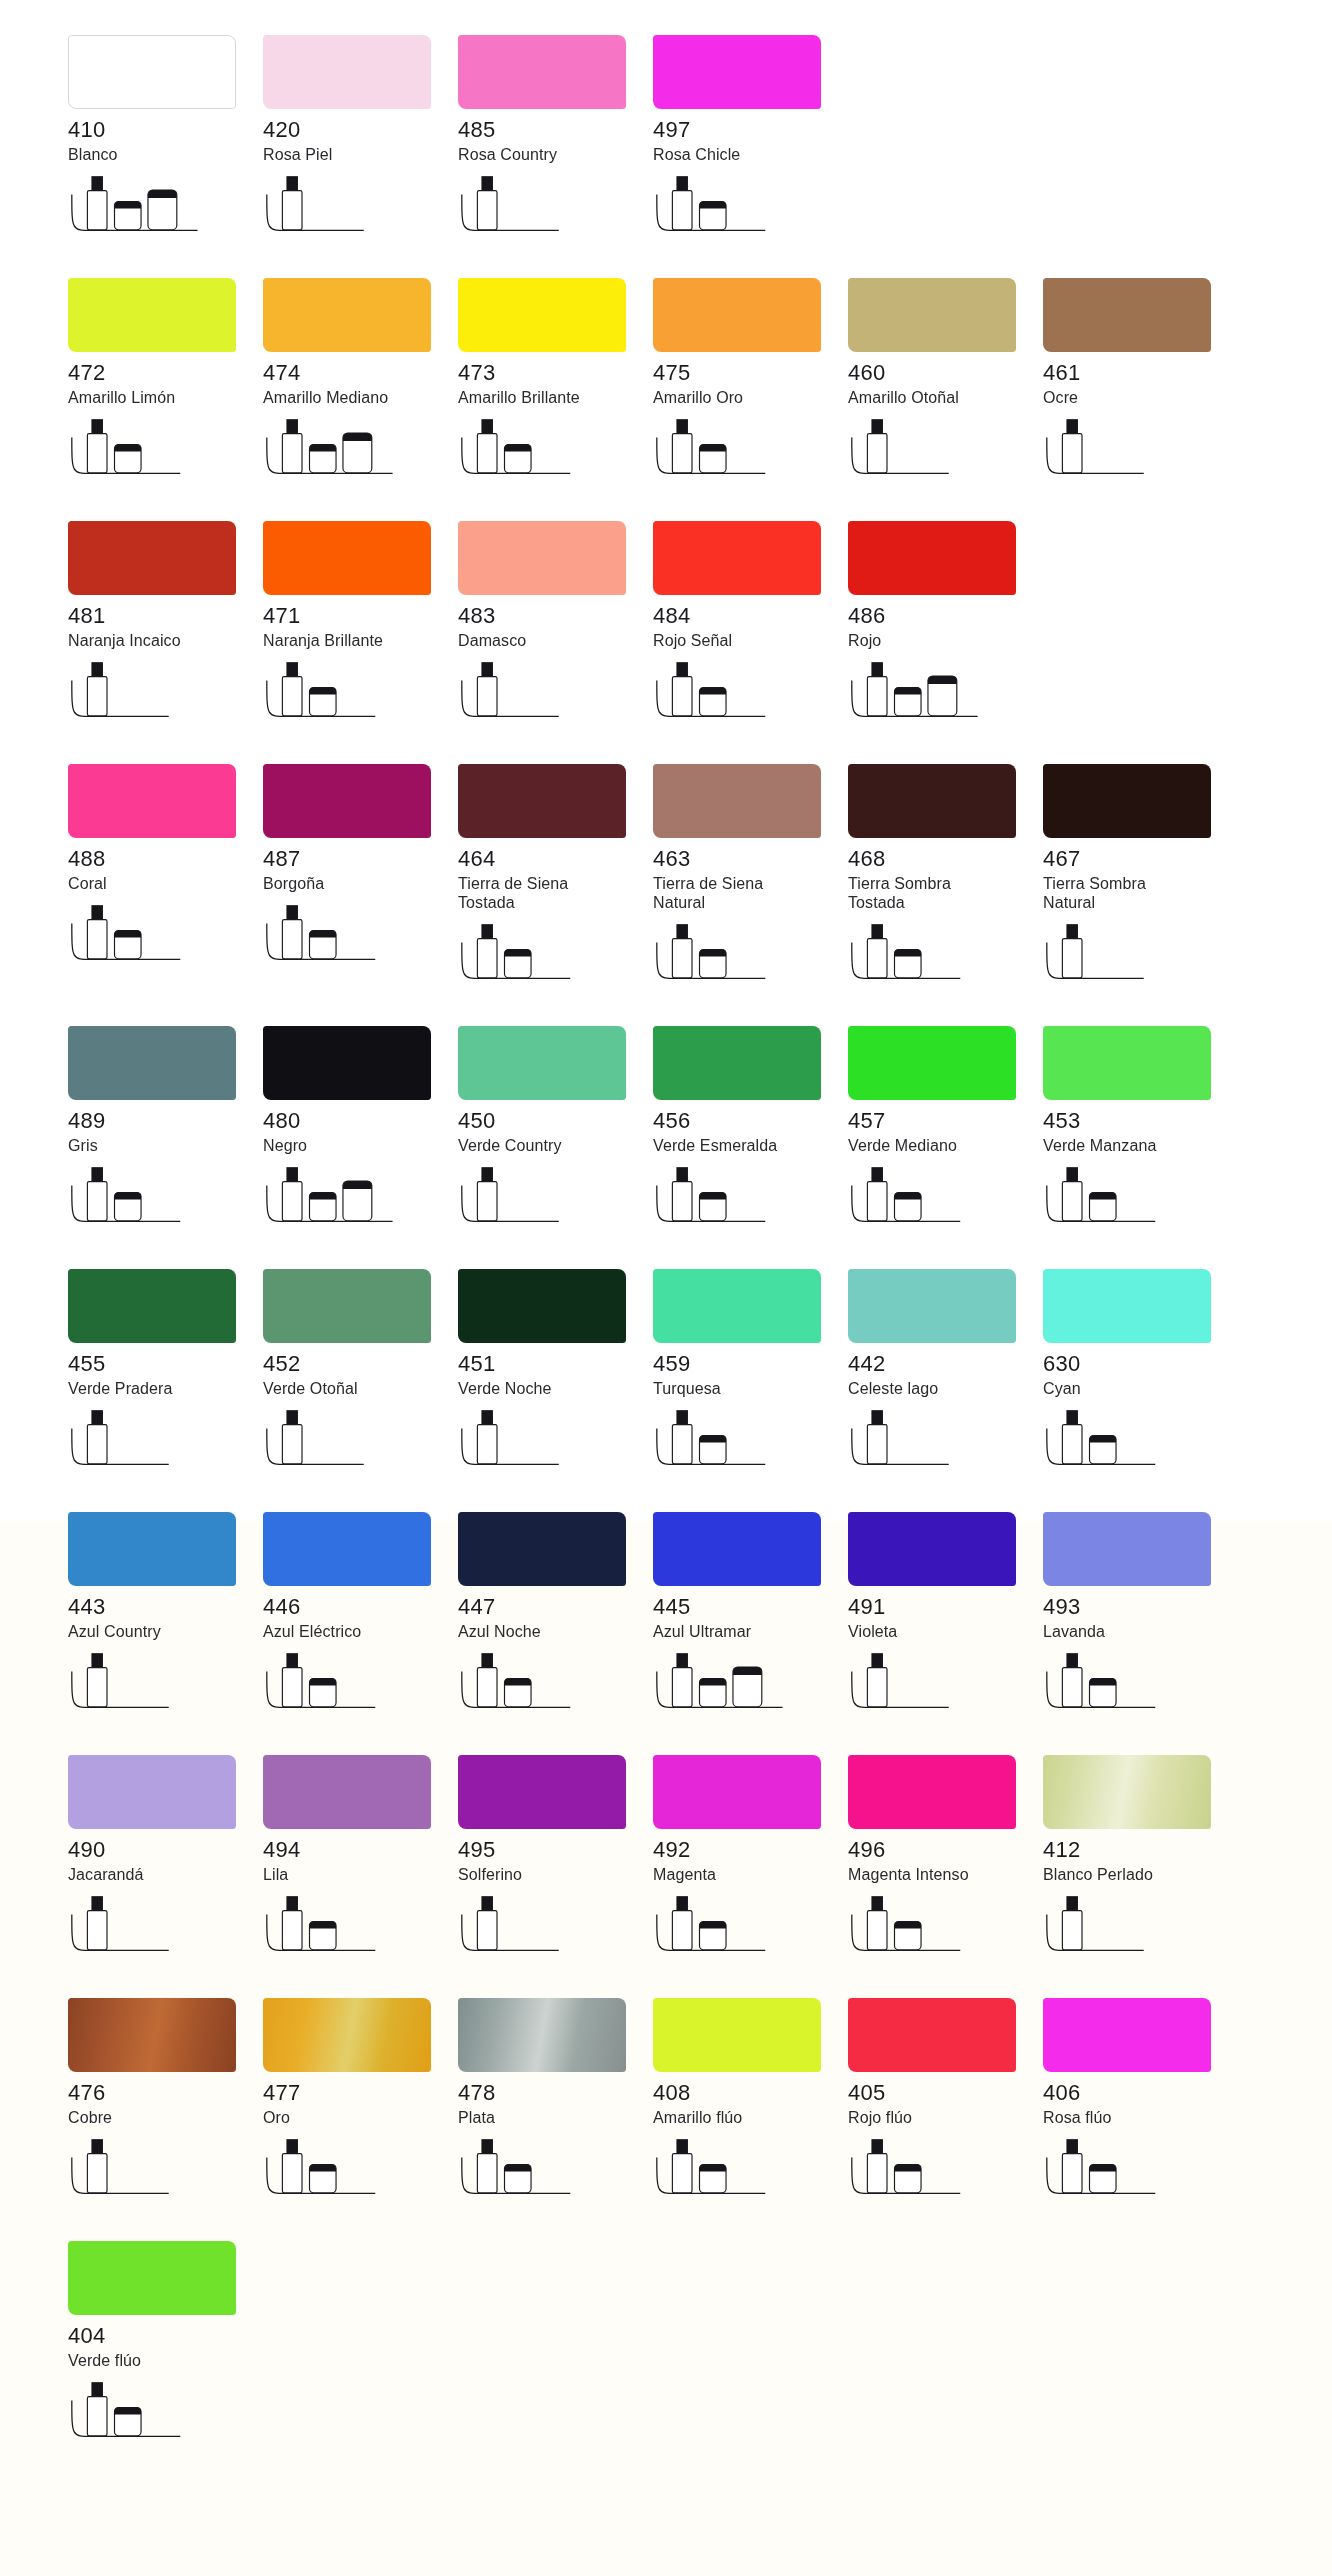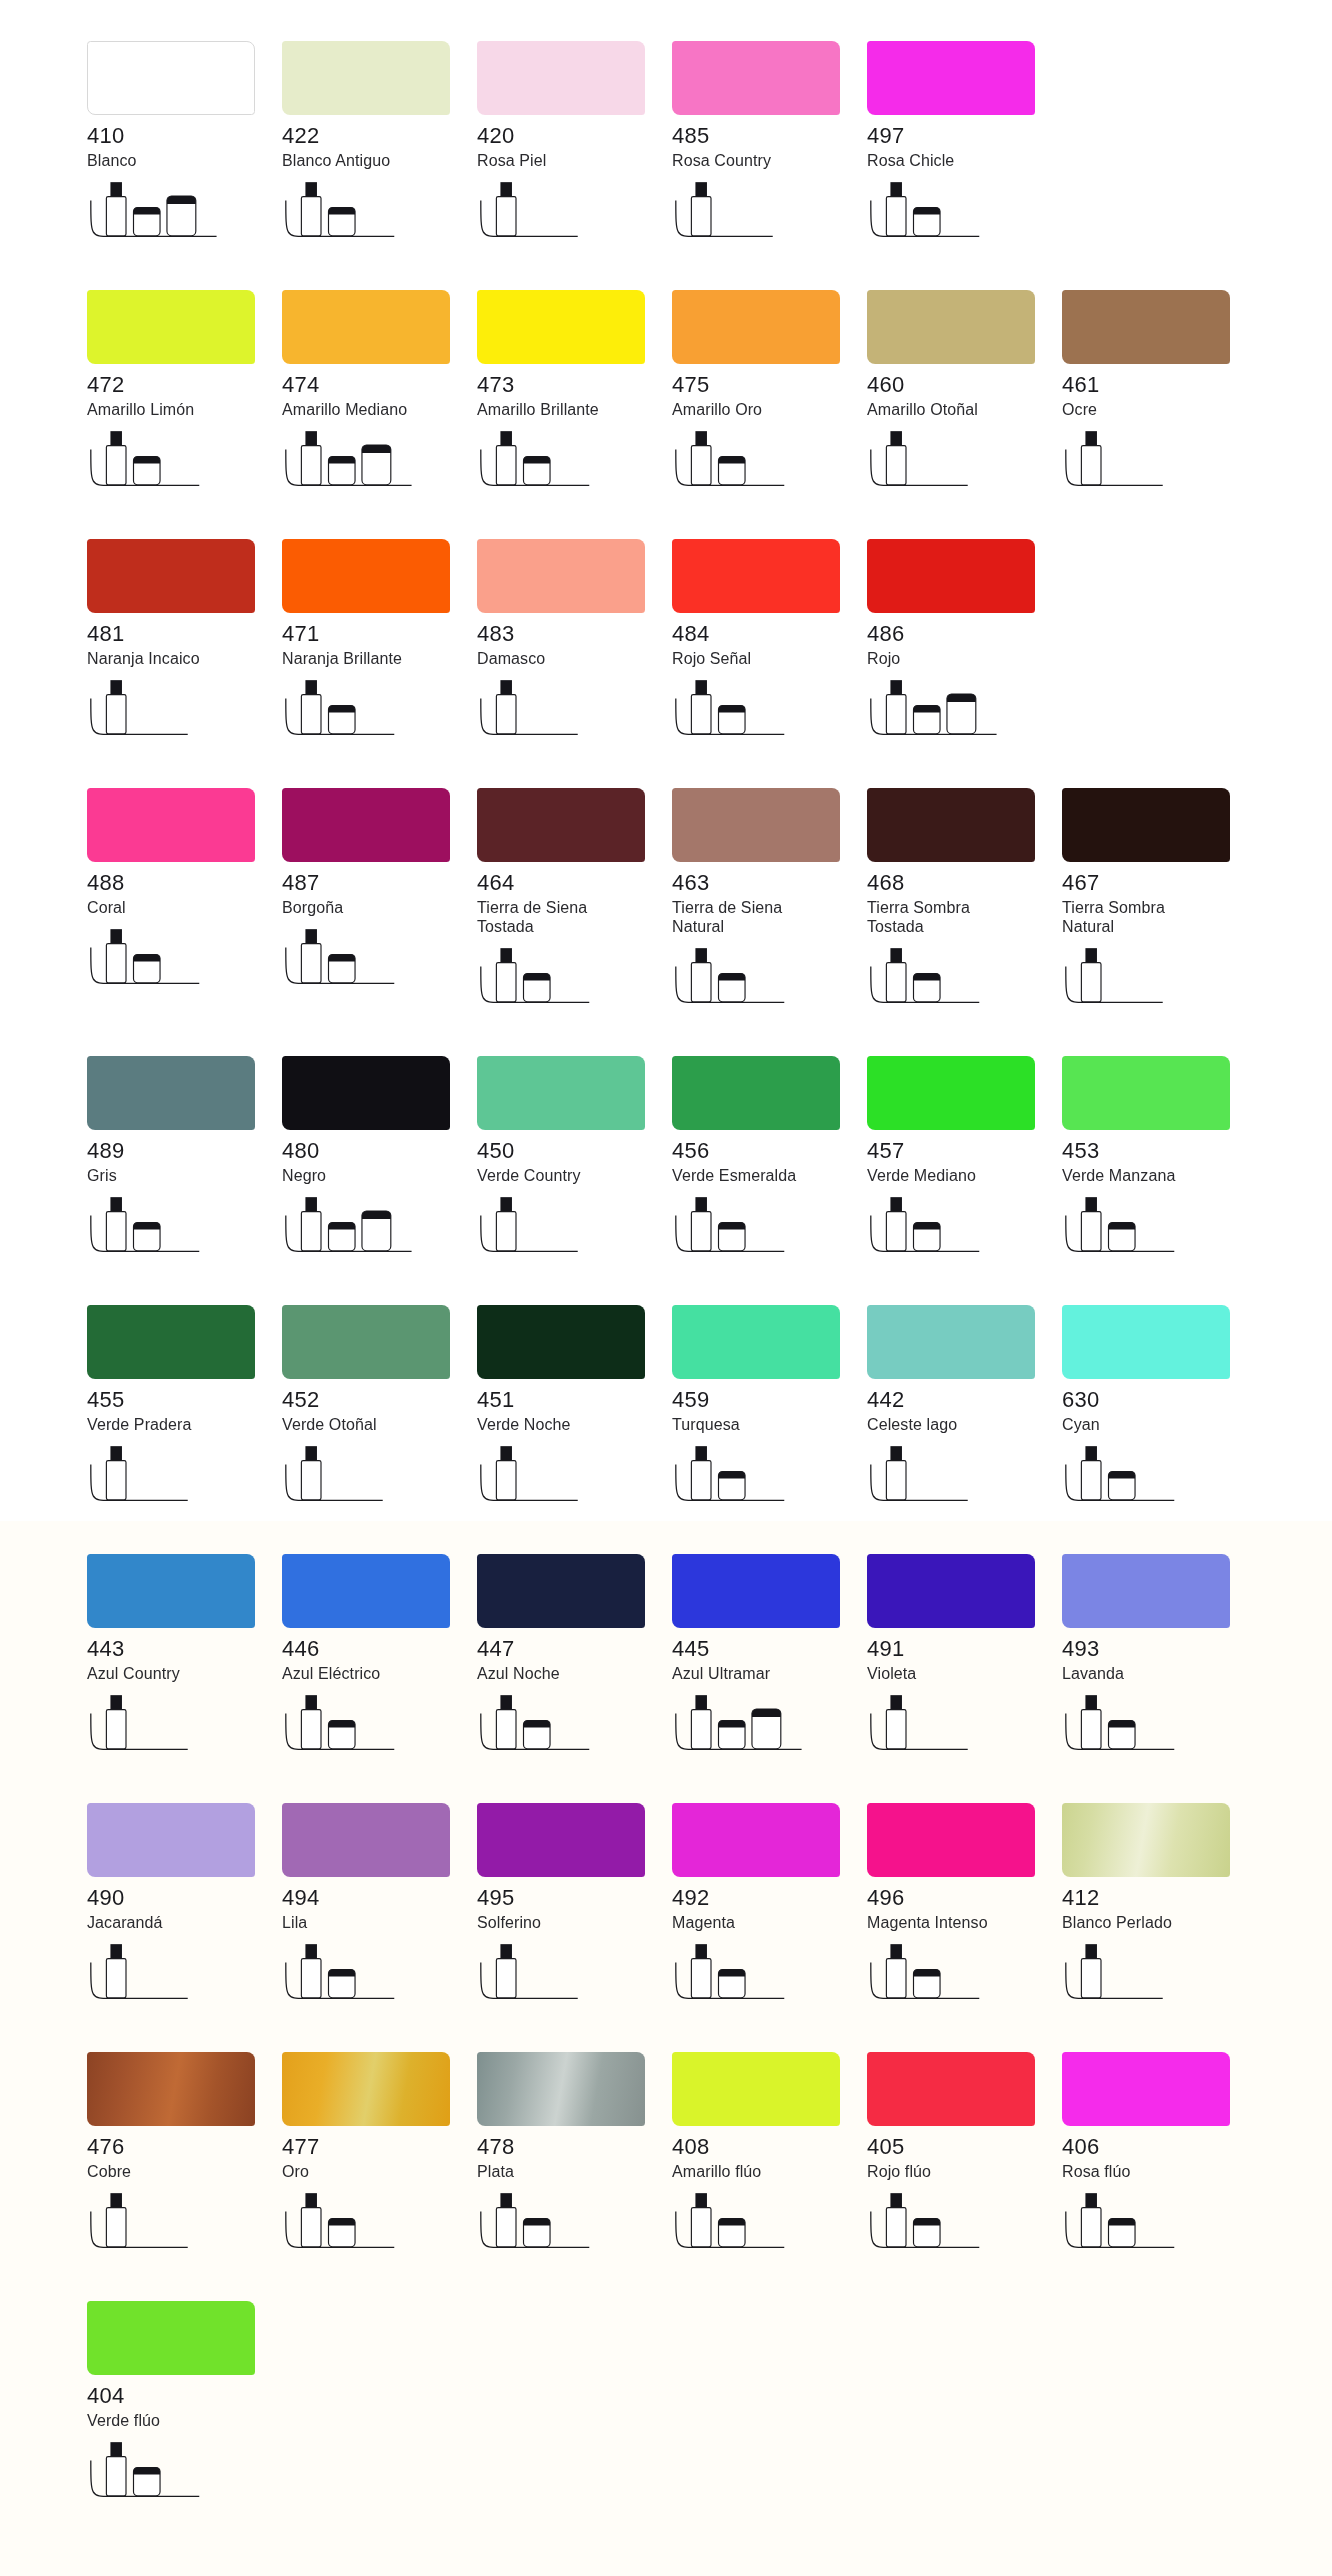--- a/index.html
+++ b/index.html
@@ -32,23 +32,22 @@
 
   .grid-wrap {
     position: relative;
     z-index: 2;
     padding: 35px 0 0 0;
   }
 
   .row {
     display: flex;
     width: 1122px;
-    padding-left: 87px;
+    padding-left: 68px;
     padding-right: 52px;
-    margin-top: 6px;
   }
 
   .cell {
     width: 195px;
     flex: 0 0 195px;
     margin-right: 0;
     padding-bottom: 0;
   }
 
   
@@ -109,34 +108,20 @@
               <rect x="40" y="2" width="20" height="26" fill="#15151a"></rect>
               <rect x="33" y="27" width="34" height="68" rx="3" fill="#ffffff" stroke="#1b1b1f" stroke-width="2"></rect>
               <rect x="80" y="46" width="46" height="49" rx="7" fill="#ffffff" stroke="#1b1b1f" stroke-width="2"></rect>
               <path d="M80 58 L80 53 A7 7 0 0 1 87 46 L119 46 A7 7 0 0 1 126 53 L126 58 Z" fill="#15151a"></path>
               <rect x="138" y="26" width="50" height="69" rx="8" fill="#ffffff" stroke="#1b1b1f" stroke-width="2"></rect>
               <path d="M138 40 L138 34 A8 8 0 0 1 146 26 L180 26 A8 8 0 0 1 188 34 L188 40 Z" fill="#15151a"></path>
             </svg>
           </div>
         </div>
         <div class="cell">
-          <div class="swatch" style="background: rgb(230, 236, 202);"></div>
-          <div class="code">422</div>
-          <div class="cname">Blanco Antiguo</div>
-          <div class="bottles">
-            <svg width="168" height="60" viewBox="0 0 290 104">
-              <path d="M6 34 C6 96 6 96 40 96 L194 96" fill="none" stroke="#1b1b1f" stroke-width="2.2"></path>
-              <rect x="40" y="2" width="20" height="26" fill="#15151a"></rect>
-              <rect x="33" y="27" width="34" height="68" rx="3" fill="#ffffff" stroke="#1b1b1f" stroke-width="2"></rect>
-              <rect x="80" y="46" width="46" height="49" rx="7" fill="#ffffff" stroke="#1b1b1f" stroke-width="2"></rect>
-              <path d="M80 58 L80 53 A7 7 0 0 1 87 46 L119 46 A7 7 0 0 1 126 53 L126 58 Z" fill="#15151a"></path>
-            </svg>
-          </div>
-        </div>
-        <div class="cell">
           <div class="swatch" style="background: rgb(247, 216, 232);"></div>
           <div class="code">420</div>
           <div class="cname">Rosa Piel</div>
           <div class="bottles">
             <svg width="168" height="60" viewBox="0 0 290 104">
               <path d="M6 34 C6 96 6 96 40 96 L174 96" fill="none" stroke="#1b1b1f" stroke-width="2.2"></path>
               <rect x="40" y="2" width="20" height="26" fill="#15151a"></rect>
               <rect x="33" y="27" width="34" height="68" rx="3" fill="#ffffff" stroke="#1b1b1f" stroke-width="2"></rect>
             </svg>
           </div>

